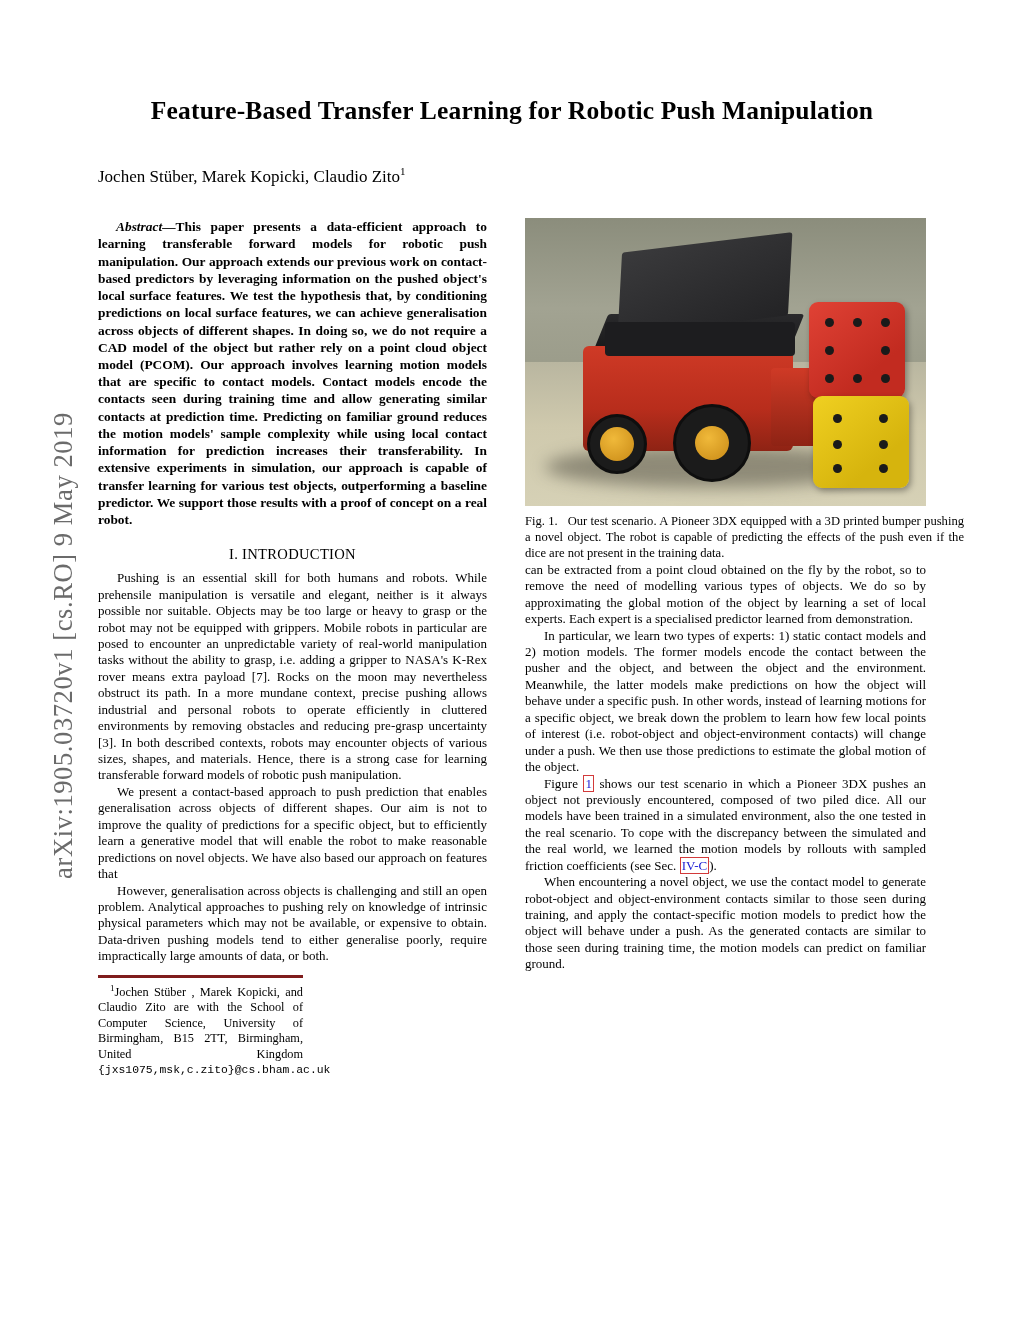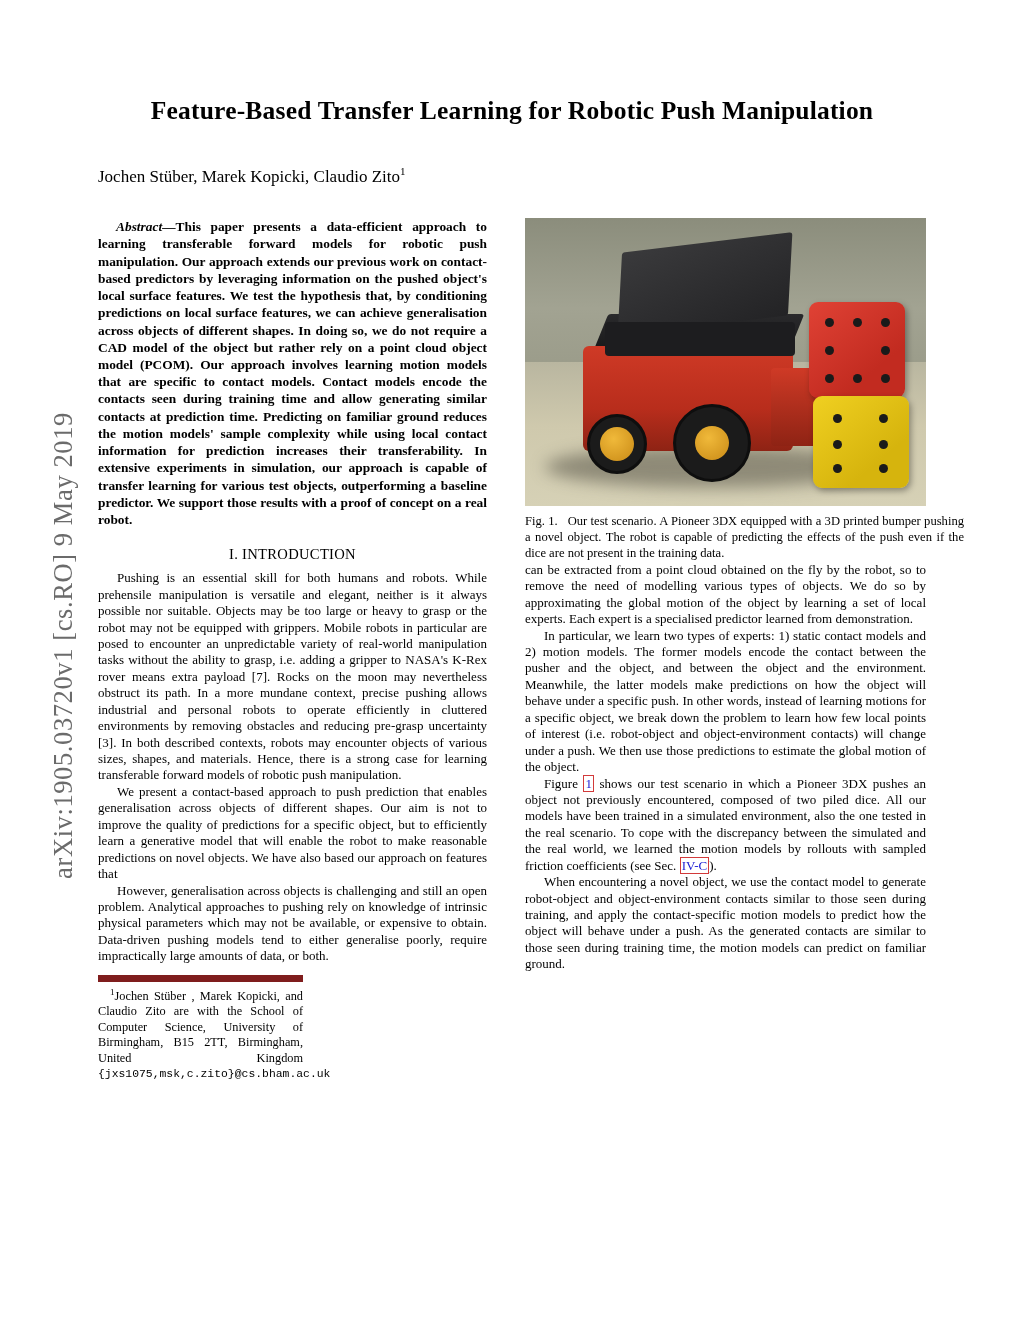--- a/index.html
+++ b/index.html
@@ -189,21 +189,21 @@
   .caption {
     margin-top: 8px;
     font-size: 12.6px;
     text-align: justify;
     line-height: 1.26;
   }
   .caption .lbl { }
 
   .footnote-wrap {
     margin-top: 10px;
-    border-top: 7px solid #7f1d1d;
+    border-top: 3px solid #7f1d1d;
     padding-top: 5px;
     width: 205px;
   }
   .footnote {
     font-size: 12.3px;
     text-align: justify;
     line-height: 1.26;
     text-indent: 12px;
   }
   .footnote sup { font-size: 9px; vertical-align: super; }

